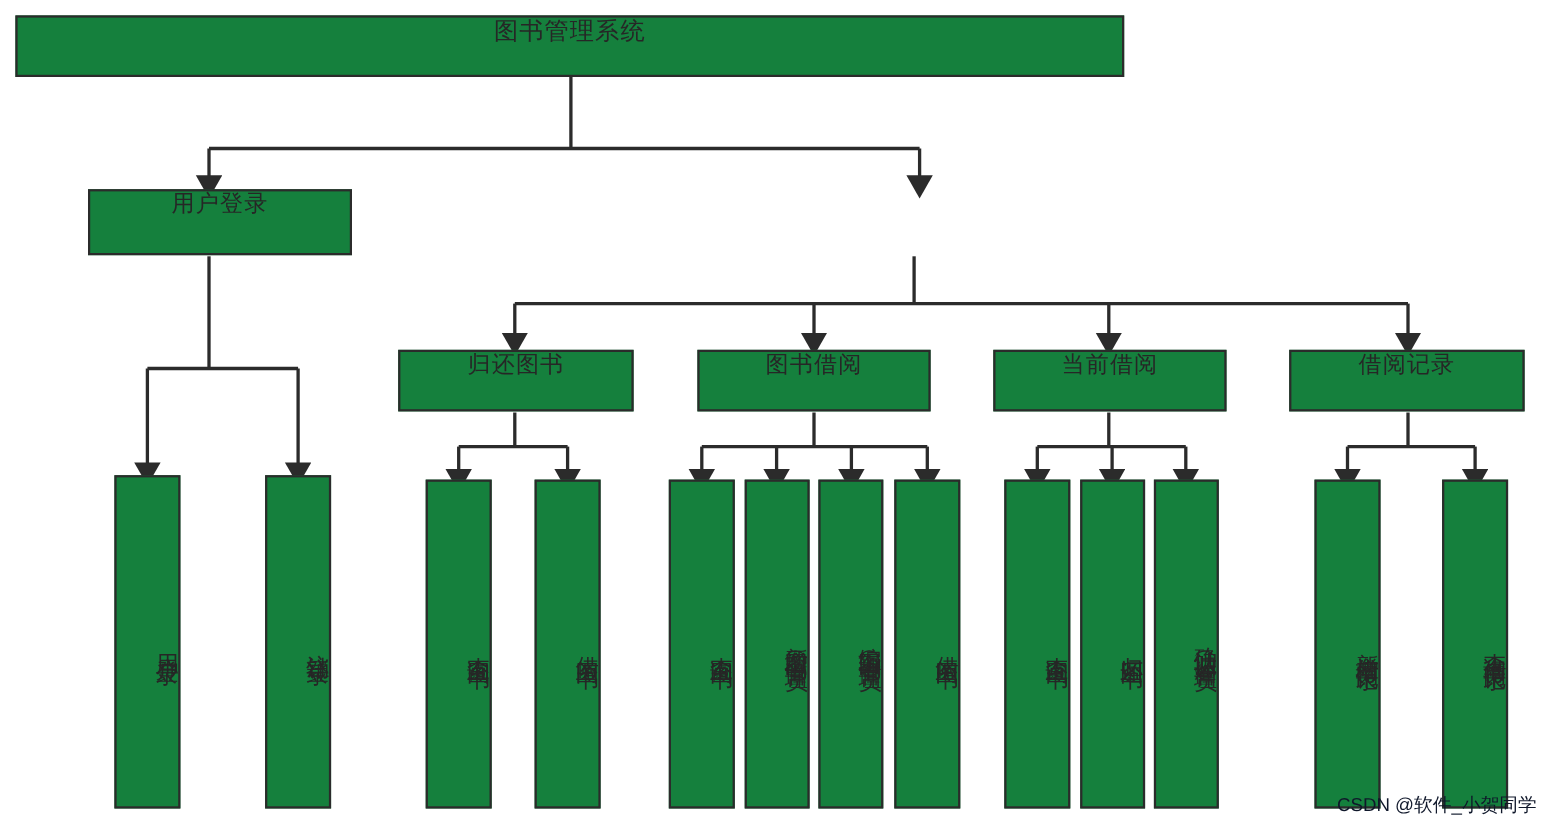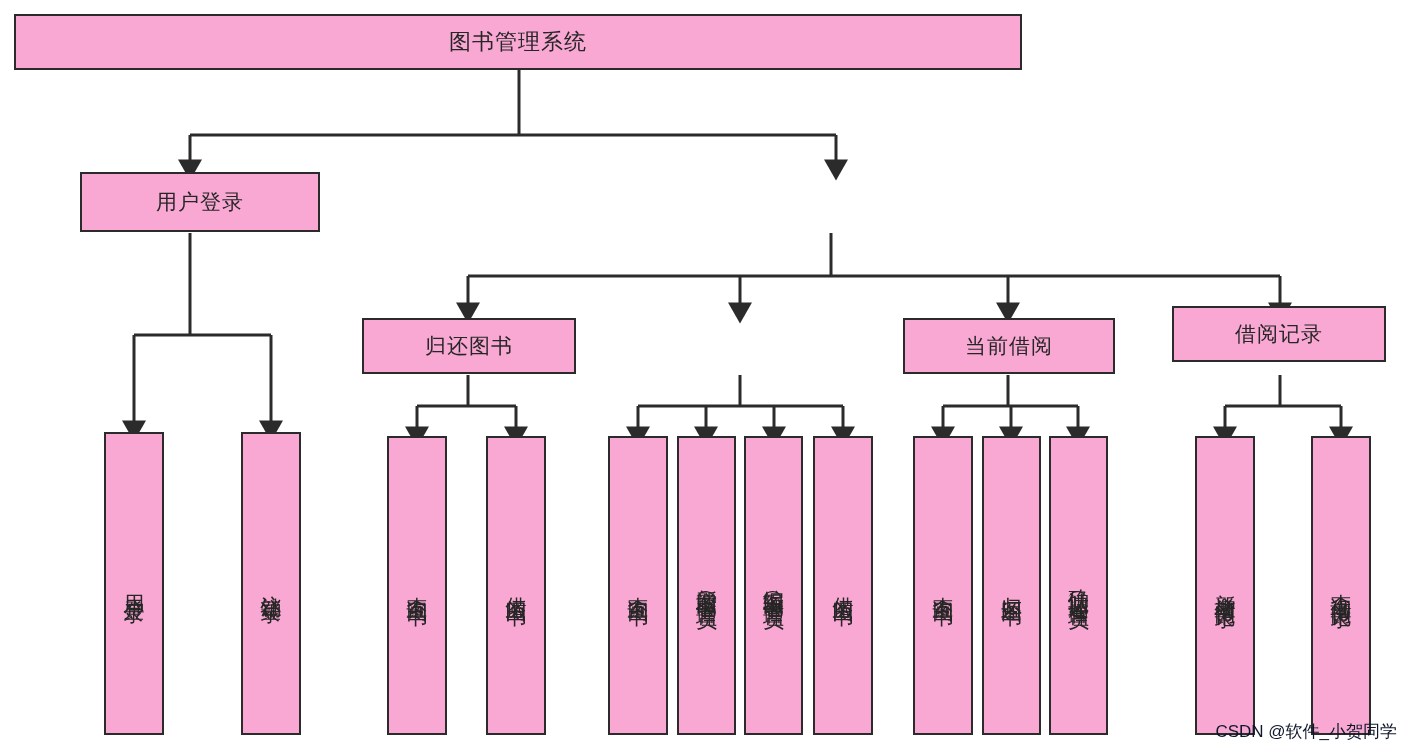--- a/index.html
+++ b/index.html
@@ -12,25 +12,24 @@
   }
   #canvas{position:relative;width:1405px;height:747px;}
 
   
   #wires{position:absolute;left:0;top:0;width:1405px;height:747px;}
 
   
   .node{
     position:absolute;
     box-sizing:border-box;
-    background:#f9a8d4;
+    background:#15803d;
     border:2px solid #2b2b2b;
     color:#262626;
     display:flex;
-    align-items:center;
     justify-content:center;
     z-index:2;
   }
   .node.h{           
     font-size:21px;
     letter-spacing:1px;
     line-height:1.1;
   }
   .node.root{font-size:22px;}
   .node.v{           
@@ -120,26 +119,29 @@
 
   <div class="node h" style="left:80px;top:172px;width:240px;height:60px;">
     <span>用户登录</span>
   </div>
 
 
   <div class="node h" style="left:362px;top:318px;width:214px;height:56px;">
     <span>归还图书</span>
   </div>
 
+  <div class="node h" style="left:634px;top:318px;width:212px;height:56px;">
+    <span>图书借阅</span>
+  </div>
 
   <div class="node h" style="left:903px;top:318px;width:212px;height:56px;">
     <span>当前借阅</span>
   </div>
 
-  <div class="node h" style="left:1172px;top:306px;width:214px;height:56px;">
+  <div class="node h" style="left:1172px;top:318px;width:214px;height:56px;">
     <span>借阅记录</span>
   </div>
 
   <div class="node v" style="left:104px;top:432px;width:60px;height:303px;">
     <span class="vtext">用户登录</span>
   </div>
   <div class="node v" style="left:241px;top:432px;width:60px;height:303px;">
     <span class="vtext">注销登录</span>
   </div>
 

